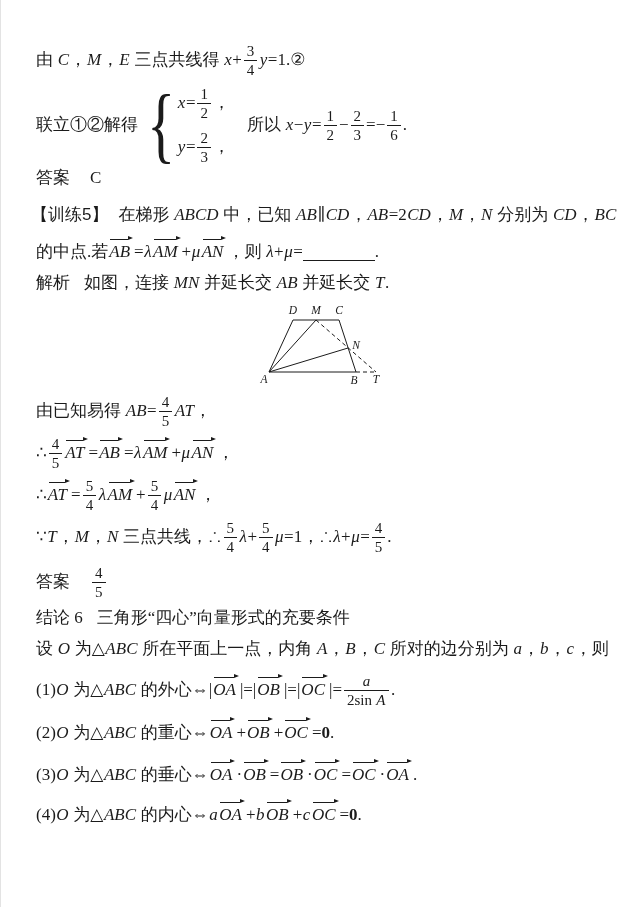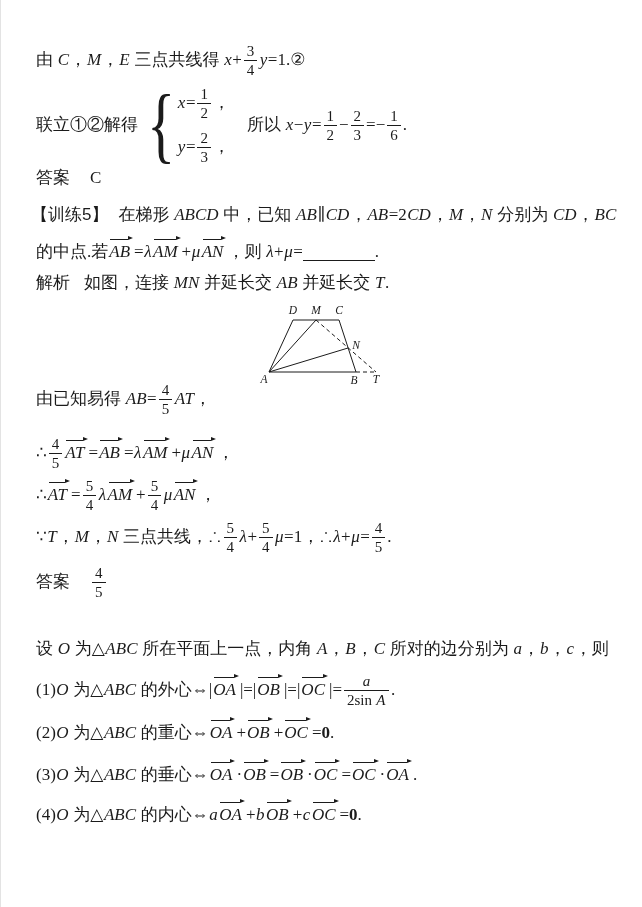--- a/index.html
+++ b/index.html
@@ -75,23 +75,24 @@
         <line x1="102" y1="70" x2="122" y2="70" stroke="#1b1b1b" stroke-width="1" stroke-dasharray="4 3"></line>
         <text x="10" y="81" text-anchor="middle" class="fig-label" fill="#1b1b1b">A</text>
         <text x="100" y="82" text-anchor="middle" class="fig-label" fill="#1b1b1b">B</text>
         <text x="85" y="12" text-anchor="middle" class="fig-label" fill="#1b1b1b">C</text>
         <text x="39" y="12" text-anchor="middle" class="fig-label" fill="#1b1b1b">D</text>
         <text x="62" y="12" text-anchor="middle" class="fig-label" fill="#1b1b1b">M</text>
         <text x="102" y="47" text-anchor="middle" class="fig-label" fill="#1b1b1b">N</text>
         <text x="122" y="81" text-anchor="middle" class="fig-label" fill="#1b1b1b">T</text>
       </svg></div>
 
-  <div class="line" style="top:380px;height:38px"><span class="seg-text">由已知易得 </span><span class="seg-var">AB</span><span class="seg-text">=</span><span class="frac"><span class="fn">4</span><span class="fd">5</span></span><span class="seg-var">AT</span><span class="seg-text">，</span></div>
+  <div class="line" style="top:392px;height:38px"><span class="seg-text">由已知易得 </span><span class="seg-var">AB</span><span class="seg-text">=</span><span class="frac"><span class="fn">4</span><span class="fd">5</span></span><span class="seg-var">AT</span><span class="seg-text">，</span></div>
   <div class="line" style="top:432px;height:42px"><span class="seg-text">∴</span><span class="frac"><span class="fn">4</span><span class="fd">5</span></span><span class="vec">AT</span><span class="seg-text">=</span><span class="vec">AB</span><span class="seg-text">=</span><span class="seg-var">λ</span><span class="vec">AM</span><span class="seg-text">+</span><span class="seg-var">μ</span><span class="vec">AN</span><span class="seg-text">，</span></div>
   <div class="line" style="top:474px;height:42px"><span class="seg-text">∴</span><span class="vec">AT</span><span class="seg-text">=</span><span class="frac"><span class="fn">5</span><span class="fd">4</span></span><span class="seg-var">λ</span><span class="vec">AM</span><span class="seg-text">+</span><span class="frac"><span class="fn">5</span><span class="fd">4</span></span><span class="seg-var">μ</span><span class="vec">AN</span><span class="seg-text">，</span></div>
   <div class="line" style="top:516px;height:42px"><span class="seg-text">∵</span><span class="seg-var">T</span><span class="seg-text">，</span><span class="seg-var">M</span><span class="seg-text">，</span><span class="seg-var">N</span><span class="seg-text"> 三点共线，∴</span><span class="frac"><span class="fn">5</span><span class="fd">4</span></span><span class="seg-var">λ</span><span class="seg-text">+</span><span class="frac"><span class="fn">5</span><span class="fd">4</span></span><span class="seg-var">μ</span><span class="seg-text">=1，∴</span><span class="seg-var">λ</span><span class="seg-text">+</span><span class="seg-var">μ</span><span class="seg-text">=</span><span class="frac"><span class="fn">4</span><span class="fd">5</span></span><span class="seg-text">.</span></div>
   <div class="line" style="top:560px;height:44px"><span class="seg-h">答案</span><span class="sp" style="width: 20px;"></span><span class="frac"><span class="fn">4</span><span class="fd">5</span></span></div>
+  <div class="line" style="top:606px;height:24px"><span class="seg-text">结论 6</span><span class="sp" style="width: 14px;"></span><span class="seg-text">三角形“四心”向量形式的充要条件</span></div>
   <div class="line" style="top:636px;height:26px"><span class="seg-text">设 </span><span class="seg-var">O</span><span class="seg-text"> 为△</span><span class="seg-var">ABC</span><span class="seg-text"> 所在平面上一点，内角 </span><span class="seg-var">A</span><span class="seg-text">，</span><span class="seg-var">B</span><span class="seg-text">，</span><span class="seg-var">C</span><span class="seg-text"> 所对的边分别为 </span><span class="seg-var">a</span><span class="seg-text">，</span><span class="seg-var">b</span><span class="seg-text">，</span><span class="seg-var">c</span><span class="seg-text">，则</span></div>
   <div class="line" style="top:668px;height:44px"><span class="seg-text">(1)</span><span class="seg-var">O</span><span class="seg-text"> 为△</span><span class="seg-var">ABC</span><span class="seg-text"> 的外心⇔|</span><span class="vec">OA</span><span class="seg-text">|=|</span><span class="vec">OB</span><span class="seg-text">|=|</span><span class="vec">OC</span><span class="seg-text">|=</span><span class="frac"><span class="fn"><span class="seg-var">a</span></span><span class="fd"><span class="seg-text">2sin </span><span class="seg-var">A</span></span></span><span class="seg-text">.</span></div>
   <div class="line" style="top:718px;height:30px"><span class="seg-text">(2)</span><span class="seg-var">O</span><span class="seg-text"> 为△</span><span class="seg-var">ABC</span><span class="seg-text"> 的重心⇔</span><span class="vec">OA</span><span class="seg-text">+</span><span class="vec">OB</span><span class="seg-text">+</span><span class="vec">OC</span><span class="seg-text">=</span><span class="seg-b">0</span><span class="seg-text">.</span></div>
   <div class="line" style="top:760px;height:30px"><span class="seg-text">(3)</span><span class="seg-var">O</span><span class="seg-text"> 为△</span><span class="seg-var">ABC</span><span class="seg-text"> 的垂心⇔</span><span class="vec">OA</span><span class="seg-text">·</span><span class="vec">OB</span><span class="seg-text">=</span><span class="vec">OB</span><span class="seg-text">·</span><span class="vec">OC</span><span class="seg-text">=</span><span class="vec">OC</span><span class="seg-text">·</span><span class="vec">OA</span><span class="seg-text">.</span></div>
   <div class="line" style="top:800px;height:30px"><span class="seg-text">(4)</span><span class="seg-var">O</span><span class="seg-text"> 为△</span><span class="seg-var">ABC</span><span class="seg-text"> 的内心⇔</span><span class="seg-var">a</span><span class="vec">OA</span><span class="seg-text">+</span><span class="seg-var">b</span><span class="vec">OB</span><span class="seg-text">+</span><span class="seg-var">c</span><span class="vec">OC</span><span class="seg-text">=</span><span class="seg-b">0</span><span class="seg-text">.</span></div>
 </div>
 
 </body></html>

